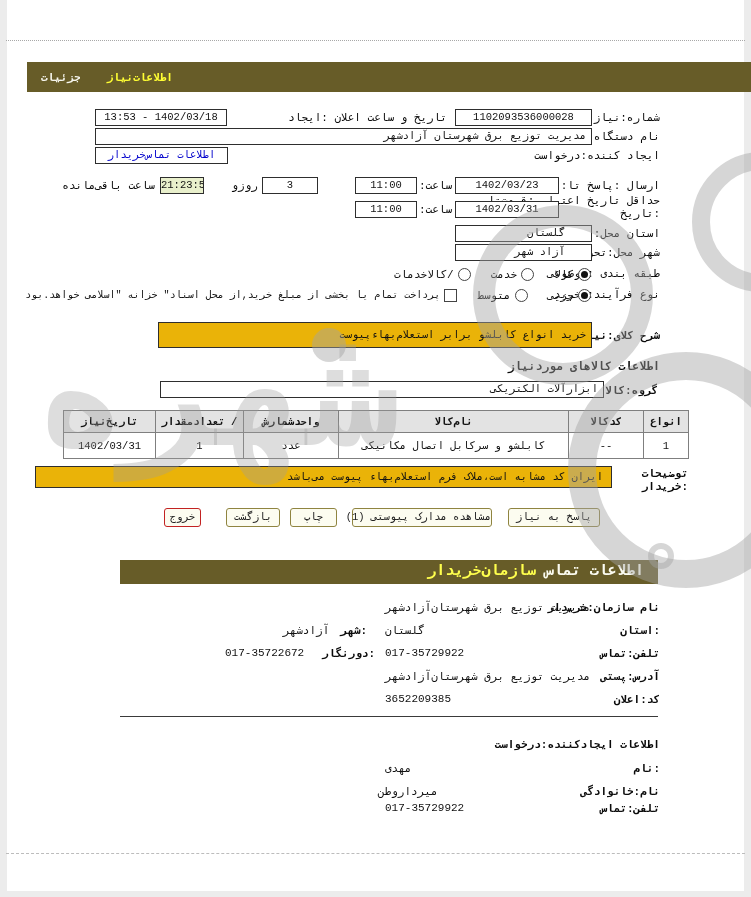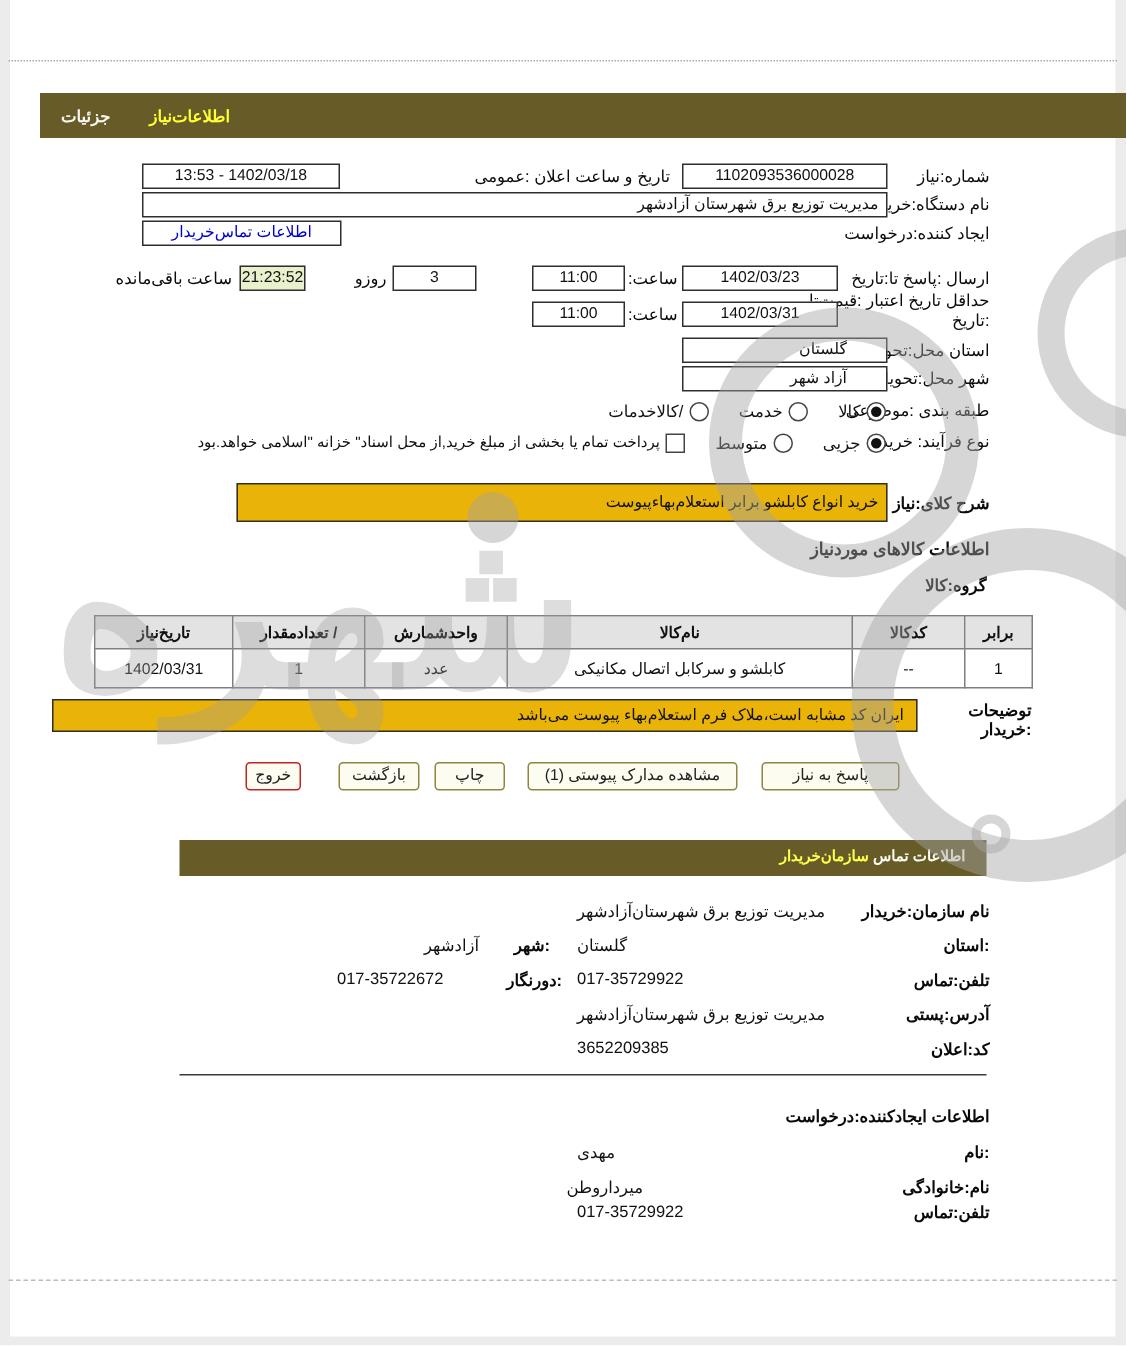--- a/index.html
+++ b/index.html
@@ -1,17 +1,17 @@
 <!DOCTYPE html>
 <html lang="fa" dir="rtl"><head>
 <meta charset="utf-8">
 <style>
   html,body{margin:0;padding:0;background:#fff;}
   #page{position:relative;width:751px;height:897px;background:#ffffff;overflow:hidden;
-        font-family:Liberation Sans, sans-serif;direction:rtl;color:#111;margin-left:11px;}
+        font-family:Liberation Mono, monospace;direction:rtl;color:#111;margin-left:11px;}
   .edge{position:absolute;background:#ececec;z-index:0;}
   .dotline{position:absolute;left:6px;right:6px;border-top:1px dotted #a8a8a8;z-index:1;}
   .dashline{position:absolute;left:6px;right:6px;border-top:1px dashed #bcbcbc;z-index:1;}
   .content{position:absolute;inset:0;z-index:2;}
   .bar{position:absolute;background:#675c28;z-index:2;}
   .bar1{left:27px;top:62px;width:724px;height:30px;}
   .tabs{display:flex;direction:ltr;gap:26px;padding-left:14px;height:100%;align-items:center;}
   .tab{font-size:11px;font-weight:700;cursor:pointer;white-space:nowrap;}
   .tab-details{color:#f6f6ee;}
   .tab-active{color:#ffff33;}
@@ -39,21 +39,21 @@
        font-size:10.5px;line-height:16px;text-align:center;box-sizing:border-box;cursor:pointer;
        color:#222;white-space:nowrap;z-index:2;}
   .btn-exit{border-color:#c22222;}
   table.gtable{position:absolute;left:63px;top:410px;width:625px;border-collapse:collapse;
        direction:rtl;z-index:2;table-layout:fixed;}
   .gtable th,.gtable td{border:1px solid #7f7f7f;font-size:10.5px;padding:2px 3px;text-align:center;
        overflow:hidden;white-space:nowrap;}
   .gtable th{background:#e3e3e3;font-weight:700;height:17px;}
   .gtable td{height:21px;background:#fff;}
   .bar2{left:120px;top:560px;width:538px;height:24px;line-height:24px;text-align:right;
-        padding-right:14px;box-sizing:border-box;font-size:10px;font-weight:700;}
+        padding-right:14px;box-sizing:border-box;font-size:15px;font-weight:700;}
   .t-white{color:#fbfbf0;}
   .t-yellow{color:#ffff4d;}
   .val{position:absolute;font-size:11px;white-space:nowrap;z-index:2;}
   .divider{position:absolute;left:120px;top:716px;width:538px;border-top:1px solid #3a3a3a;z-index:2;}
   
   .wm{position:absolute;z-index:10;pointer-events:none;}
   .wm-ring{border-radius:50%;border-style:solid;border-color:rgba(163,163,163,0.45);box-sizing:border-box;}
   .wm-dot{border-radius:50%;background:rgba(163,163,163,0.45);}
   .wm-text{font-size:150px;font-weight:700;color:rgba(158,158,158,0.35);line-height:150px;white-space:nowrap;}
 </style>
@@ -72,21 +72,21 @@
 
     <div class="bar bar1">
       <div class="tabs">
         <span class="tab tab-details">جزئیات</span>
         <span class="tab tab-active">اطلاعات‌نیاز</span>
       </div>
     </div>
 
     <span class="lbl" style="right:91px;top:111px;">شماره:نیاز</span>
     <div class="ibox ctr num" style="left:455px;top:109px;width:137px;">1102093536000028</div>
-    <span class="lbl" style="right:304px;top:111px;">تاریخ و ساعت اعلان :عمومی</span>
+    <span class="lbl" style="right:304px;top:111px;">تاریخ و ساعت اعلان :ایجاد</span>
     <div class="ibox ctr num" style="left:95px;top:109px;width:132px;">13:53 - 1402/03/18</div>
 
     <span class="lbl" style="right:91px;top:130px;">نام دستگاه:خریدار</span>
     <div class="ibox rt" style="left:95px;top:128px;width:497px;">مدیریت توزیع برق شهرستان آزادشهر</div>
 
     <span class="lbl" style="right:91px;top:149px;">ایجاد کننده:درخواست</span>
     <div class="ibox ctr" style="left:95px;top:147px;width:133px;"><span class="link">اطلاعات تماس‌خریدار</span></div>
 
     <span class="lbl" style="right:91px;top:179px;">ارسال :پاسخ تا:تاریخ</span>
     <div class="ibox ctr num" style="left:455px;top:177px;width:104px;">1402/03/23</div>
@@ -140,33 +140,34 @@
         <span class="chk"></span>
         <span>پرداخت تمام یا بخشی از مبلغ خرید,از محل اسناد" خزانه "اسلامی خواهد.بود</span>
       </span>
     </div>
 
     <span class="lbl b" style="right:91px;top:329px;">شرح کلای:نیاز</span>
     <div class="bigbox rt" style="left:158px;top:322px;width:434px;height:26px;line-height:24px;">خرید انواع کابلشو برابر استعلام‌بهاءپیوست</div>
 
     <span class="lbl b" style="right:91px;top:359px;font-size:11.5px;">اطلاعات کالاهای موردنیاز</span>
     <span class="lbl b" style="right:93px;top:384px;">گروه:کالا</span>
+    <div class="ibox rt" style="left:160px;top:381px;width:444px;">ابزارآلات الکتریکی</div>
 
     <table class="gtable">
       <colgroup>
         <col style="width:45px">
           <col style="width:75px">
           <col style="width:230px">
         <col style="width:95px">
           <col style="width:88px">
           <col style="width:92px">
       </colgroup>
       <thead>
         <tr>
-          <th>برابر</th>
+          <th>انواع</th>
           <th>کدکالا</th>
           <th>نام‌کالا</th>
           <th>واحدشمارش</th>
           <th>/ تعدادمقدار</th>
           <th>تاریخ‌نیاز</th>
         </tr>
       </thead>
       <tbody>
         <tr>
           <td>1</td>

